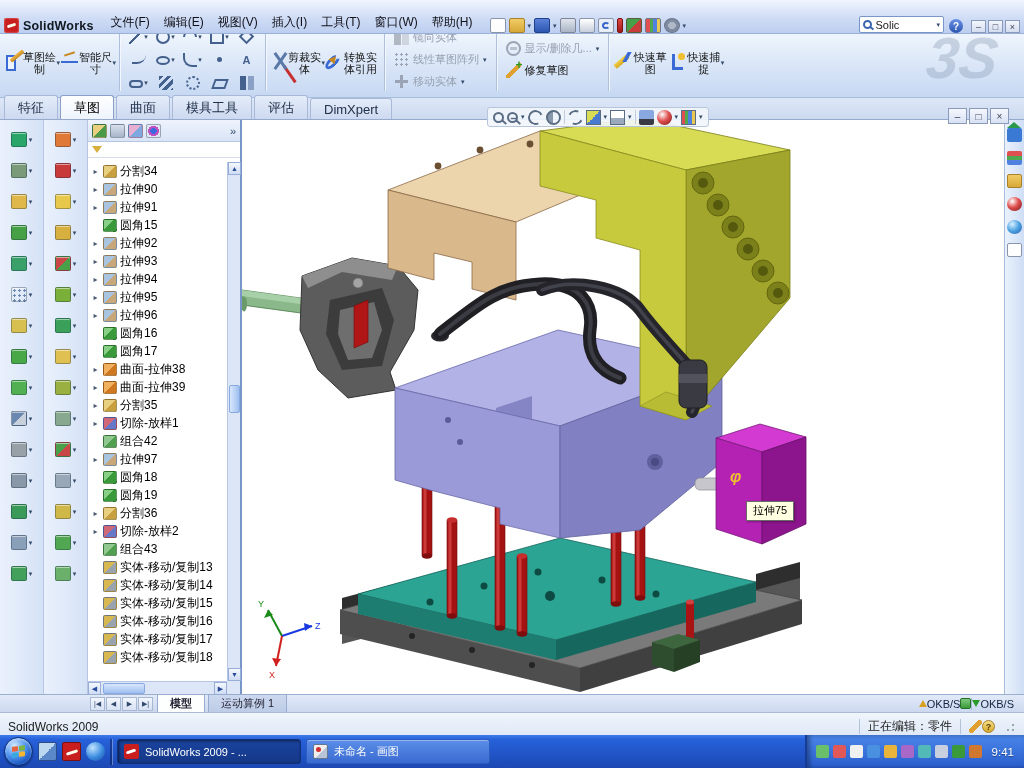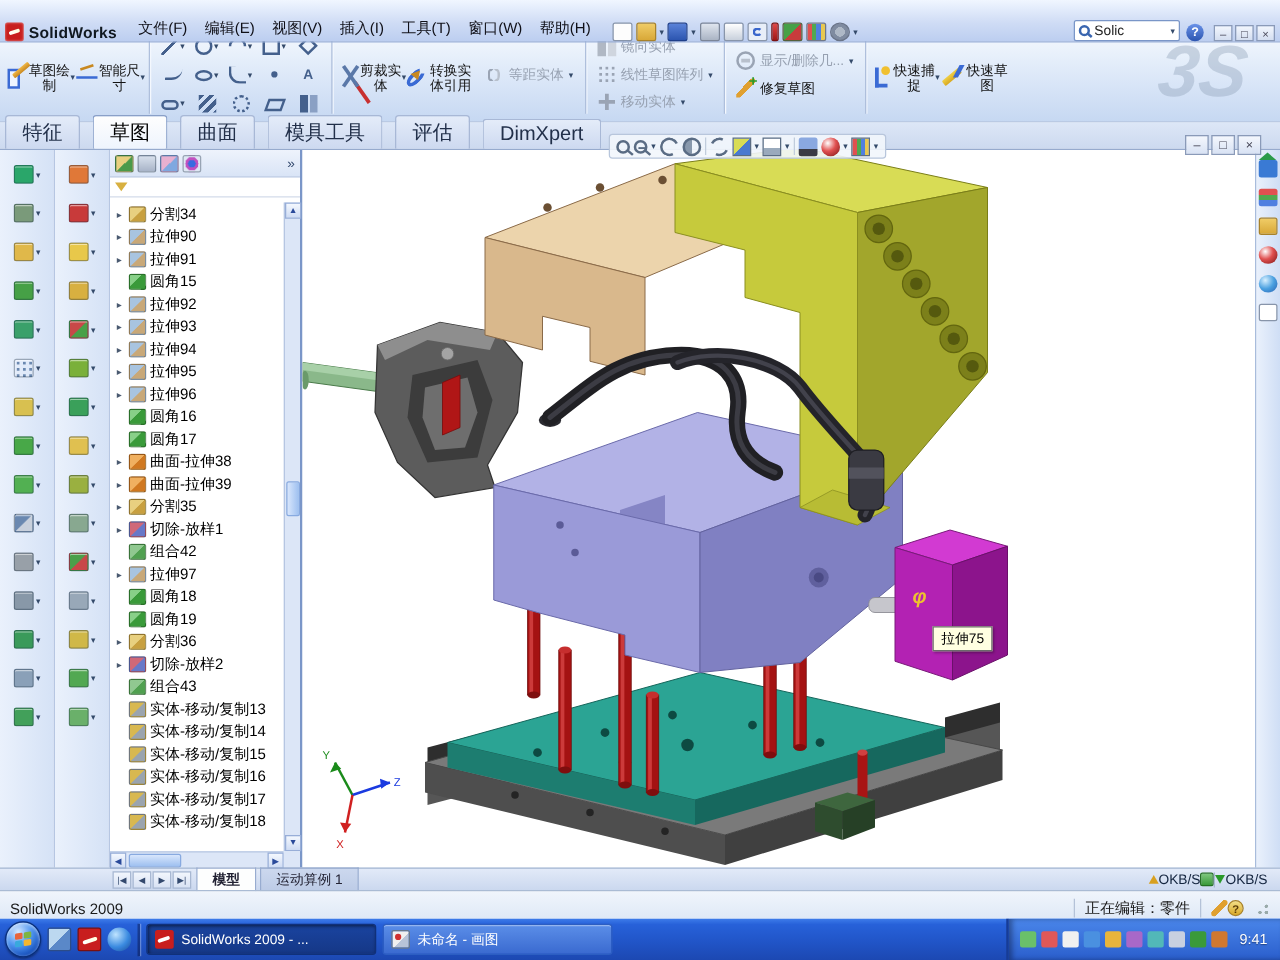--- a/index.html
+++ b/index.html
@@ -83,21 +83,21 @@
   .sk-text{font-size:11px;font-weight:bold;color:#44608c;width:auto;height:auto;line-height:14px}
   .sk-slot{border:2px solid #44608c;border-radius:7px;height:8px;margin-top:3px}
   .sk-cline{background:repeating-linear-gradient(135deg,#44608c 0 3px,transparent 3px 6px)}
   .sk-3pt{border:2px dotted #44608c;border-radius:50%}
   .sk-para{border:2px solid #44608c;transform:skewX(-20deg);height:10px;margin-top:2px}
   .sk-mir{background:linear-gradient(90deg,#44608c 45%,transparent 45% 55%,#8aa0c4 55%)}
   #watermark{position:absolute;right:26px;top:24px;font-size:58px;font-weight:bold;font-style:italic;color:rgba(140,158,182,.38);z-index:0;transform:skewX(-6deg);pointer-events:none}
 
   
   #tabrow{position:absolute;left:0;top:98px;width:1024px;height:22px;background:linear-gradient(#dde7f7,#ccd9ef);border-bottom:1px solid #96aacd;display:flex;align-items:flex-end;padding-left:4px;z-index:5}
-  .rtab{padding:3px 13px 2px;font-size:16px;color:#22304a;background:linear-gradient(#e4ecf9,#cdd9f0);border:1px solid #a8b8d6;border-bottom:none;border-radius:3px 3px 0 0;margin-right:10px}
+  .rtab{padding:3px 13px 2px;font-size:13px;color:#22304a;background:linear-gradient(#e4ecf9,#cdd9f0);border:1px solid #a8b8d6;border-bottom:none;border-radius:3px 3px 0 0;margin-right:2px}
   .rtab.active{background:linear-gradient(#fefefe,#eef4fd);border-color:#8aa0c8;color:#000}
 
   
   .left-col{position:absolute;top:120px;width:44px;height:574px;background:linear-gradient(90deg,#eaf1fc,#d5e2f6);border-right:1px solid #b6c6e2;padding-top:4px;display:flex;flex-direction:column;align-items:center}
   #left-a{left:0}#left-b{left:44px}
   .lt-item{height:31px;display:flex;align-items:center;justify-content:center;gap:2px;width:40px;border-radius:2px}
   .lt-ico{width:16px;height:15px;border-radius:2px;border:1px solid rgba(20,40,60,.35);box-shadow:inset 0 1px 0 rgba(255,255,255,.5)}
 
   
   #tree-panel{position:absolute;left:88px;top:120px;width:154px;height:574px;background:#fff;border-right:2px solid #7a96c8}
@@ -322,27 +322,20 @@
 
     <div class="col-btn">
       <span class="bi bi-trim"></span>
       <span class="bl">剪裁实体</span>
       <span class="caret">▾</span>
     </div>
     <div class="col-btn">
       <span class="bi bi-convert"></span>
       <span class="bl">转换实体引用</span>
     </div>
-    <div class="stack">
-      <div class="row-btn dis">
-        <span class="bi bi-offset" style="width:16px;height:16px"></span>
-        <span>等距实体</span>
-        <span class="caret-s">▾</span>
-      </div>
-    </div>
     <div class="vsep"></div>
 
     <div class="stack">
       <div class="row-btn dis">
         <span class="ri ri-mirror"></span>
         <span>镜向实体</span>
       </div>
       <div class="row-btn dis">
         <span class="ri ri-pattern"></span>
         <span>线性草图阵列</span>
@@ -363,27 +356,27 @@
         <span class="caret-s">▾</span>
       </div>
       <div class="row-btn">
         <span class="ri ri-repair"></span>
         <span>修复草图</span>
       </div>
     </div>
     <div class="vsep"></div>
 
     <div class="col-btn">
+      <span class="bi bi-qsketch"></span>
+      <span class="bl">快速草图</span>
+    </div>
+    <div class="col-btn">
       <span class="bi bi-snap"></span>
       <span class="bl">快速捕捉</span>
       <span class="caret">▾</span>
-    </div>
-    <div class="col-btn">
-      <span class="bi bi-qsketch"></span>
-      <span class="bl">快速草图</span>
     </div>
   </div>
   <div id="watermark">3S</div>
 
   <div id="tabrow">
     <span class="rtab">特征</span>
     <span class="rtab active">草图</span>
     <span class="rtab">曲面</span>
     <span class="rtab">模具工具</span>
     <span class="rtab">评估</span>

